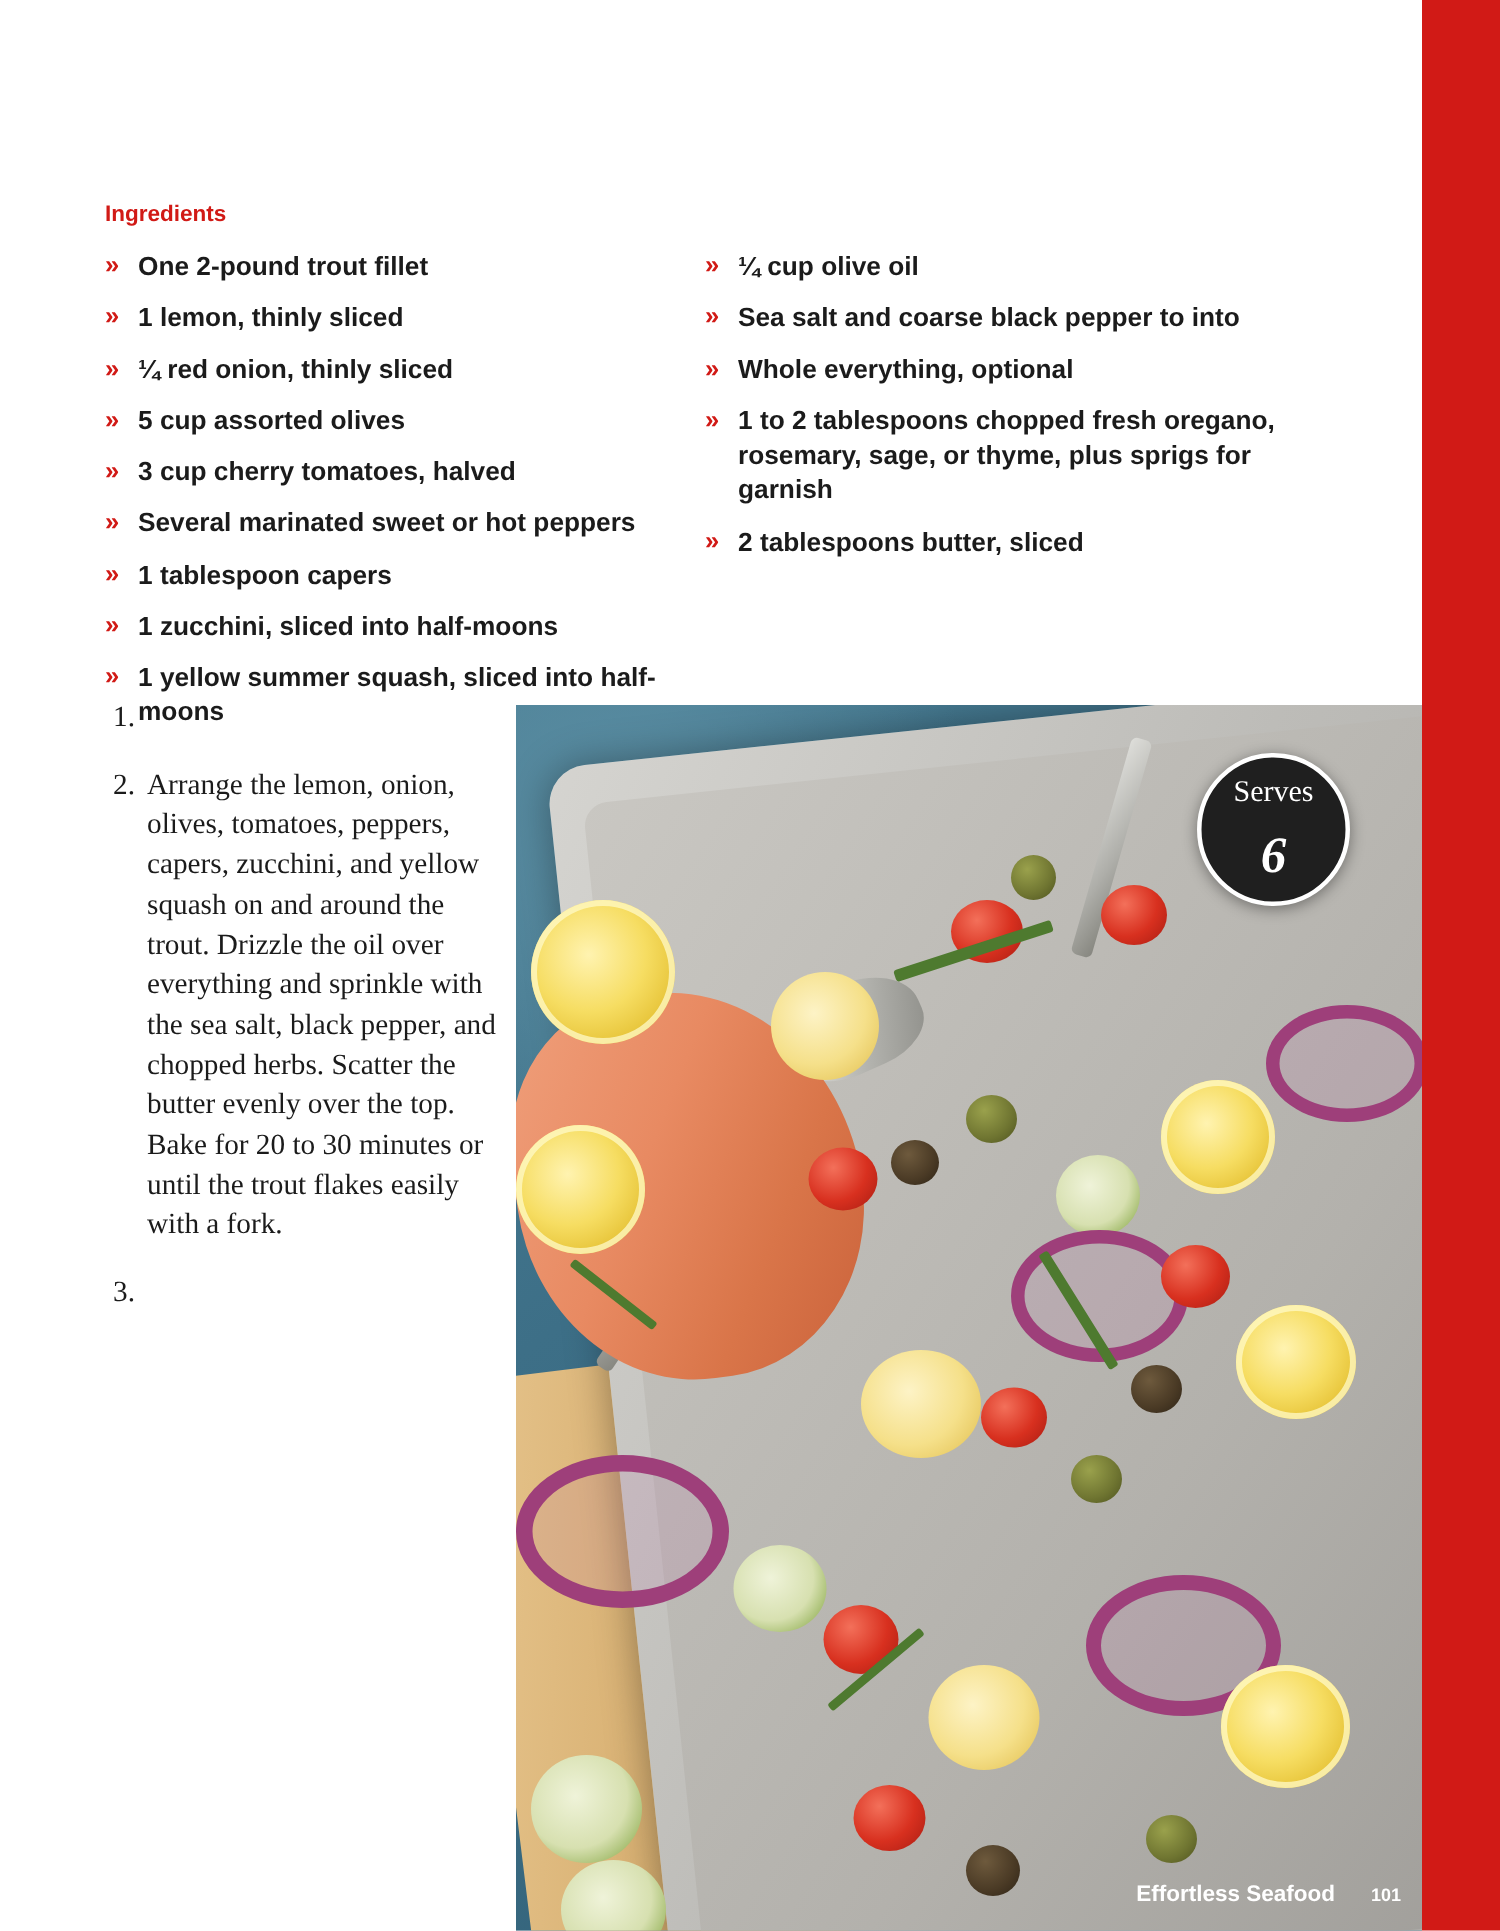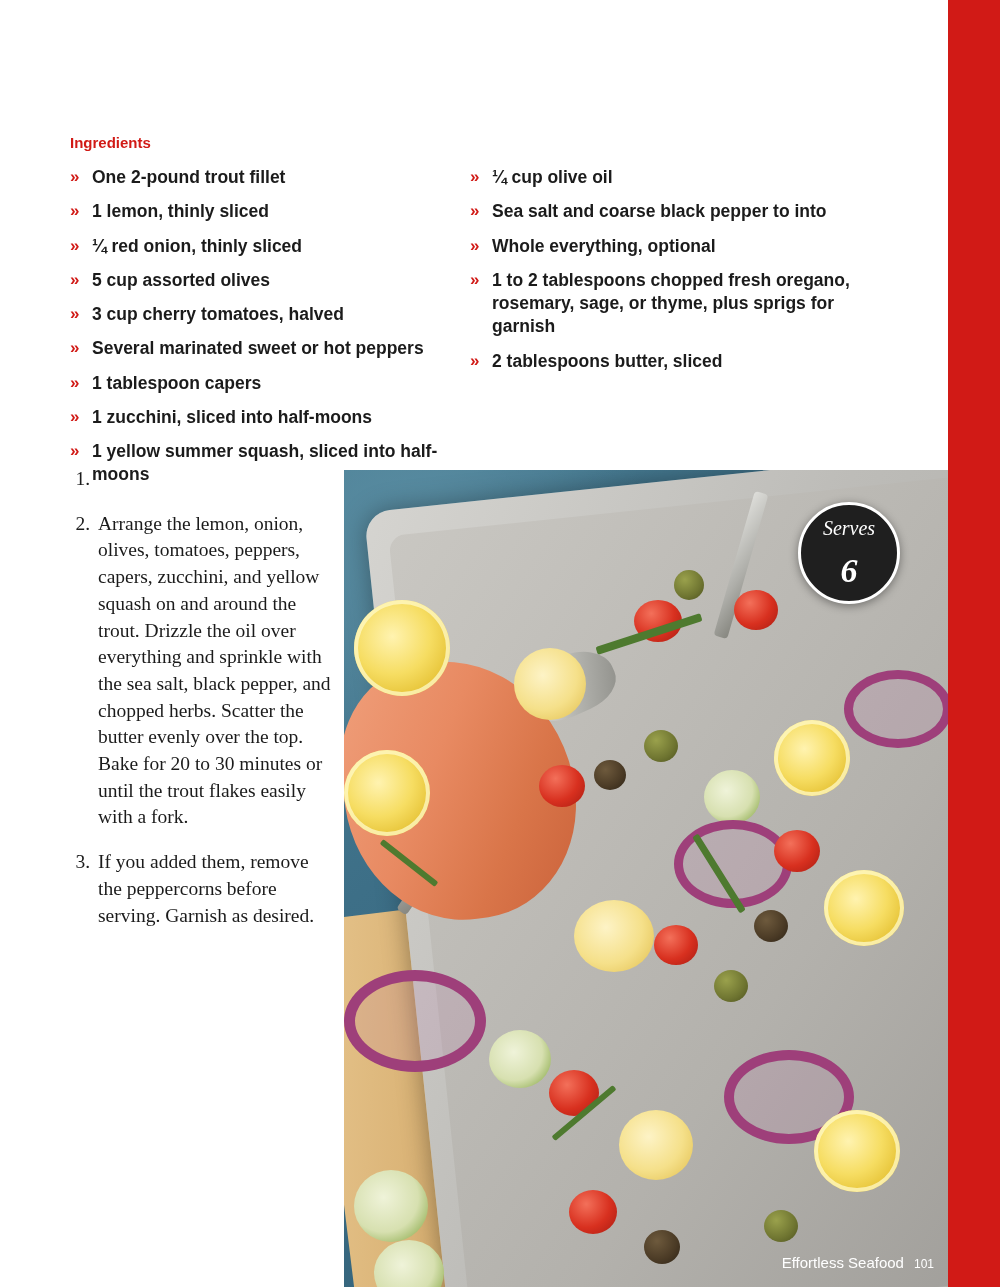--- a/index.html
+++ b/index.html
@@ -231,44 +231,43 @@
     display: flex;
     flex-direction: column;
     align-items: center;
     justify-content: center;
     border: 3px solid #ffffff;
     box-shadow: 0 2px 10px rgba(0,0,0,0.4);
     z-index: 4;
   }
   .serves-label {
     font-family: "Liberation Serif", serif;
-    font-style: italic;
     font-size: 20px;
     line-height: 1;
     margin-bottom: 16px;
   }
   .serves-num {
     font-family: "Liberation Serif", serif;
     font-style: italic;
     font-size: 34px;
     font-weight: bold;
     line-height: 1;
   }
 
   
   .footer {
     position: absolute;
     right: 14px;
     bottom: 16px;
     display: flex;
     align-items: baseline;
-    gap: 10px;
+    gap: 24px;
     z-index: 4;
     color: #ffffff;
-    font-weight: normal;
+    font-weight: bold;
   }
   .footer-text { font-size: 15px; }
   .footer-page { font-size: 12px; }
 </style>
 </head>
 <body>
 
 <div class="page">
 
 
@@ -338,21 +337,20 @@
   <div class="steps" id="steps">
       <div class="step">
         <span class="step-num">1.</span>
       </div>
       <div class="step">
         <span class="step-num">2.</span>
         <span class="step-text">Arrange the lemon, onion, olives, tomatoes, peppers, capers, zucchini, and yellow squash on and around the trout. Drizzle the oil over everything and sprinkle with the sea salt, black pepper, and chopped herbs. Scatter the butter evenly over the top. Bake for 20 to 30 minutes or until the trout flakes easily with a fork.</span>
       </div>
       <div class="step">
         <span class="step-num">3.</span>
-        <span class="step-text">If you added them, remove the peppercorns before serving. Garnish as desired.</span>
       </div>
     </div>
 
   <div class="photo">
     <div class="photo-bg"></div>
     <div class="board"></div>
     <div class="pan">
       <div class="pan-inner"></div>
     </div>
 

